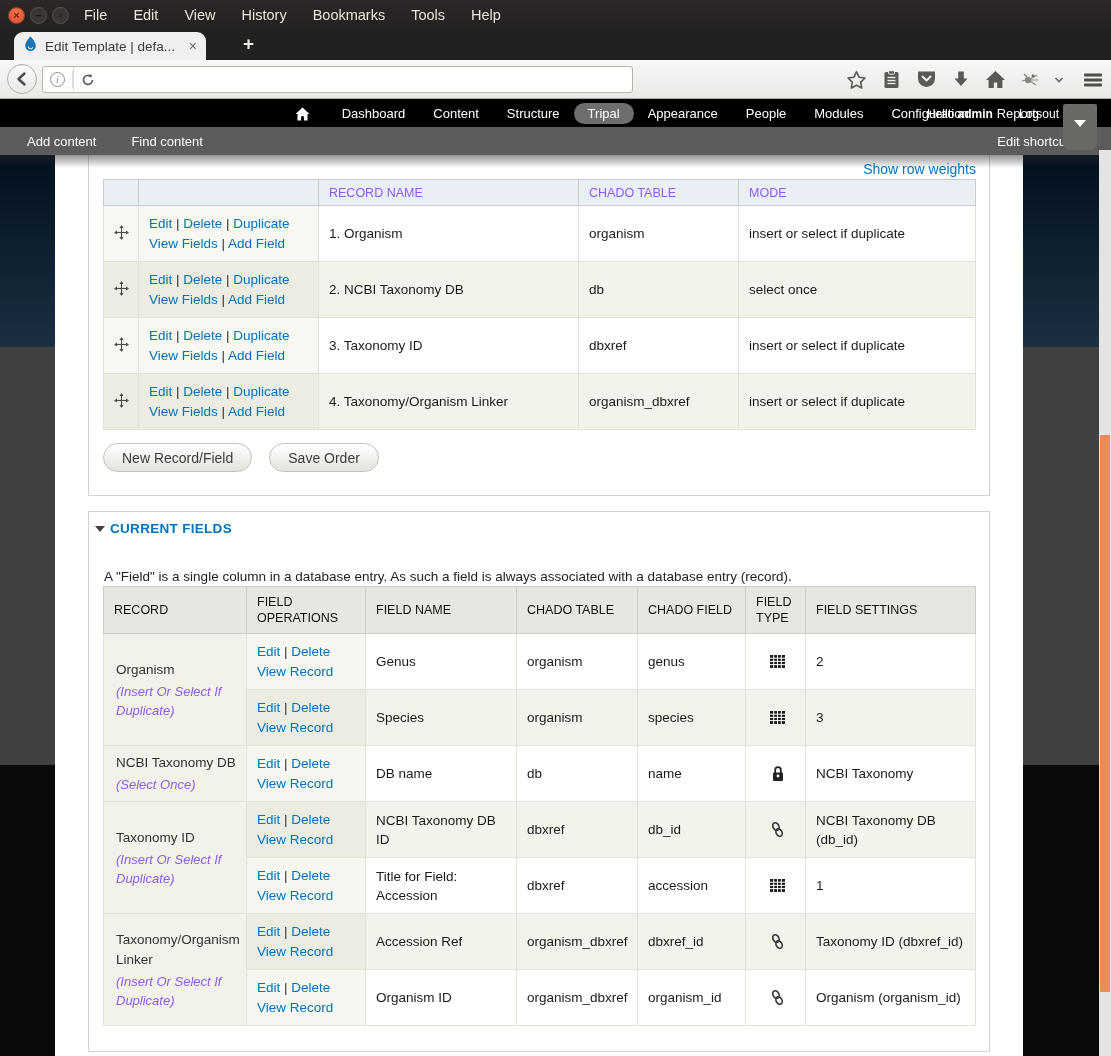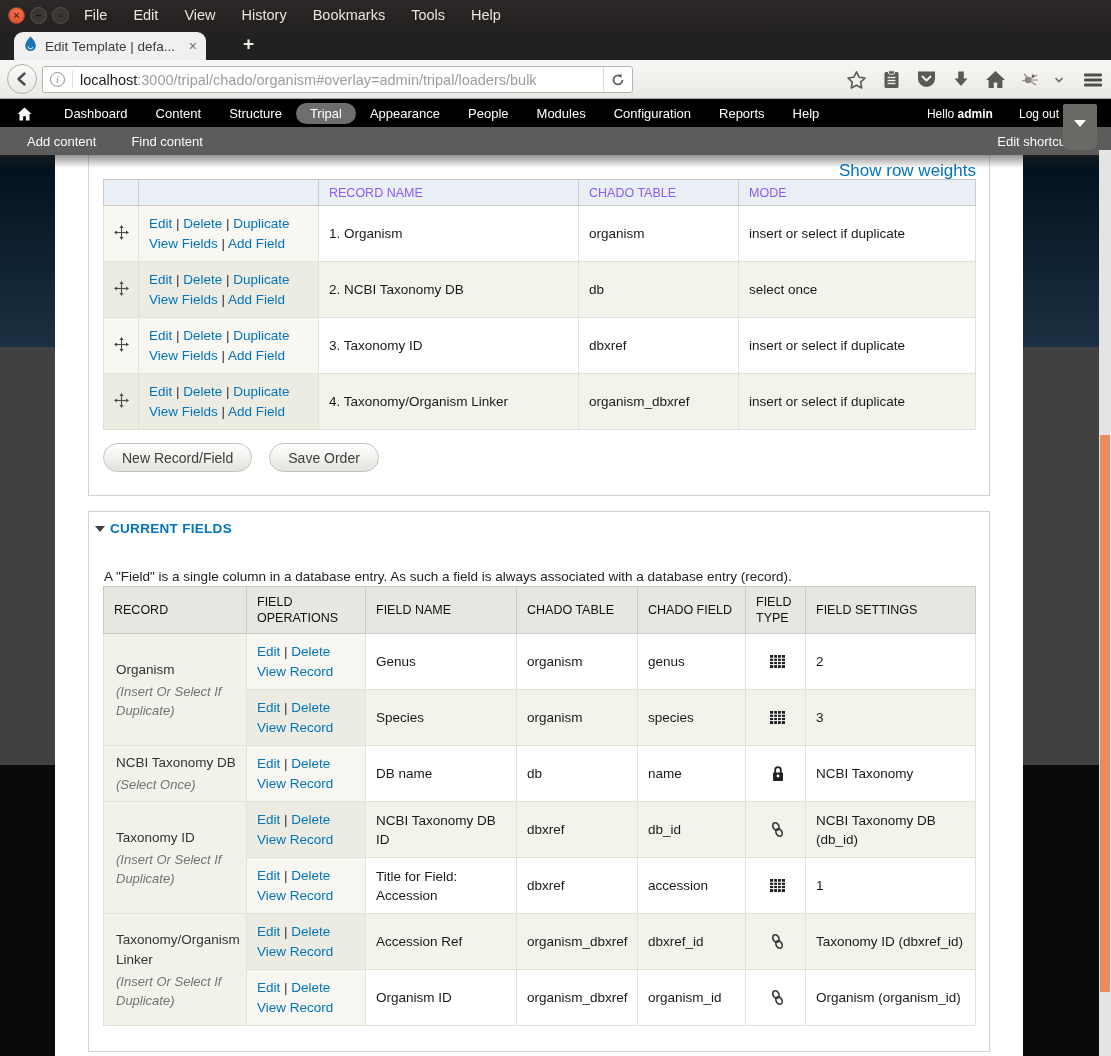--- a/index.html
+++ b/index.html
@@ -41,21 +41,21 @@
   .url-text { font-size:14.5px; margin-left:7px; white-space:nowrap; overflow:hidden; flex:1; color:#9c9c9c; }
   .url-text b { color:#1c1c1c; font-weight:normal; font-family:"Liberation Sans",sans-serif; }
   .reload-btn { flex:none; padding:0 7px; border-left:1px solid #dcdcda; height:100%; display:flex; align-items:center; cursor:pointer; }
   .search-field { position:absolute; left:645px; top:6px; width:190px; height:27px; background:#fff;
     border:1px solid #b7b4af; border-radius:3px; display:flex; align-items:center; }
   .search-text { font-size:13.5px; color:#4d4d4d; margin-left:5px; flex:1; white-space:nowrap; overflow:hidden; }
   .nav-icons { position:absolute; right:8px; top:6px; height:27px; display:flex; align-items:center; gap:15px; }
   .nav-icons .ni { display:flex; align-items:center; cursor:pointer; }
   
   .adminbar { position:absolute; top:100px; left:0; right:0; height:27px; background:#000;
-    display:flex; align-items:center; color:#fff; font-size:13px; }
+    display:flex; align-items:center; color:#fff; font-size:13px;justify-content:flex-end; }
   .adminbar .home { margin-left:17px; display:flex; }
   .admin-items { display:flex; margin-left:18px; }
   .admin-items span { padding:3px 14px; cursor:pointer; }
   .admin-items span.active { background:#6e6e6e; border-radius:20px; }
   .admin-right { position:absolute; right:52px; display:flex; gap:26px; font-size:12px; }
   .admin-right .bold { font-weight:bold; }
   .toggle-btn { position:absolute; right:14px; top:104px; width:34px; height:46px; background:#6b6966;
     border-radius:2px 2px 7px 7px; z-index:6; cursor:pointer; }
   .toggle-btn:after { content:""; position:absolute; left:11px; top:16px;
     border-left:6px solid transparent; border-right:6px solid transparent; border-top:7px solid #fff; }
@@ -68,21 +68,21 @@
   .bg-navy { position:absolute; top:155px; left:0; right:0; height:192px; background:linear-gradient(#02101d,#1b3042); }
   .bg-gray { position:absolute; top:347px; left:0; right:0; height:418px; background:#414141; }
   .bg-black { position:absolute; top:765px; left:0; right:0; height:291px; background:#0a0a0a; }
   .top-shadow { position:absolute; top:155px; left:0; right:12px; height:13px; z-index:4;
     background:linear-gradient(rgba(40,40,40,.5),rgba(40,40,40,0)); pointer-events:none; }
   
   .overlay { position:absolute; left:55px; top:155px; width:968px; height:901px; background:#fff; z-index:2; }
   .fs { position:absolute; left:33px; width:902px; border:1px solid #d2d2cf; background:#fff; }
   .fs1 { top:0; height:341px; border-top:none; }
   .fs2 { top:356px; height:541px; overflow:hidden; }
-  .srw { position:absolute; top:6px; right:13px; font-size:17px; color:#0074bd; cursor:pointer; }
+  .srw { position:absolute; top:6px; right:13px; font-size:14px; color:#0074bd; cursor:pointer; }
   .lnk { color:#0074bd; cursor:pointer; }
   .sep { color:#333; }
   table { border-collapse:collapse; table-layout:fixed; font-size:13.5px; color:#1a1a1a; }
   .table1 { position:absolute; left:14px; top:24px; width:872px; border:1px solid #bfbfba; }
   .table1 th { height:26px; background:#e9eff4; border:1px solid #c8cbce; font-weight:normal;
     font-size:12.5px; text-align:left; padding-left:10px; color:#8b5cf6; }
   .table1 td { border:1px solid #e2e2d9; height:56px; vertical-align:middle; padding-left:10px; }
   .table1 td.drag-cell, .table1 td.ops-cell { background:#f8f7f1; }
   .table1 tr.tint td { background:#f2f3eb; }
   .table1 tr.tint td.drag-cell, .table1 tr.tint td.ops-cell { background:#edece3; }
@@ -99,21 +99,21 @@
   .desc { position:absolute; top:57px; left:15px; font-size:13.5px; color:#222; }
   .table2 { position:absolute; left:14px; top:74px; width:872px; border:1px solid #bfbfba; }
   .table2 th { height:47px; background:#e7e6e1; border:1px solid #cbcac4; font-weight:normal;
     font-size:12.5px; text-align:left; padding-left:10px; color:#111; line-height:16px; }
   .table2 td { border:1px solid #e2e2d9; height:56px; vertical-align:middle; padding:6px 6px 6px 10px; line-height:19px; }
   .table2 td.ops2 { background:#f7f6f0; }
   .table2 tr.tint td { background:#f2f3eb; }
   .table2 tr.tint td.ops2 { background:#edece3; }
   .table2 td.record-cell { background:#f3f2ea !important; vertical-align:middle; padding-left:12px; }
   .rec-name { color:#333; line-height:20px; }
-  .rec-mode { color:#737373; font-style:italic; font-size:13px; line-height:19px; margin-top:2px; }
+  .rec-mode { color:#8b5cf6; font-style:italic; font-size:13px; line-height:19px; margin-top:2px; }
   .ftype-cell svg { display:block; margin:0 auto; }
   
   .scrollbar { position:absolute; right:0; top:150px; width:12px; height:906px; background:#e4e4e4; z-index:5; }
   .scroll-thumb { position:absolute; left:1px; top:285px; width:10px; height:557px; background:#e98a5f; border-radius:1px; }
 </style>
 </head>
 <body>
 
 <div class="page">
 
@@ -150,21 +150,20 @@
 
   <div class="navbar">
     <div class="back-btn">
       <svg width="16" height="16" viewBox="0 0 16 16">
           <path d="M10.5 2.5 L4.5 8 L10.5 13.5" fill="none" stroke="#4b4b4b" stroke-width="2.4" stroke-linecap="round" stroke-linejoin="round"></path>
         </svg>
     </div>
     <div class="url-field">
       <span class="info-icon">i</span>
       <span class="url-div"></span>
-      <span class="url-text"><b>localhost</b><span>:3000/tripal/chado/organism#overlay=admin/tripal/loaders/bulk</span></span>
       <span class="reload-btn">
         <svg width="14" height="14" viewBox="0 0 14 14">
             <path d="M11.5 7 a4.5 4.5 0 1 1 -1.4 -3.3" fill="none" stroke="#5e5e5e" stroke-width="1.7"></path>
             <path d="M10.5 0.8 L10.6 4.4 L7.2 3.4 z" fill="#5e5e5e"></path>
           </svg>
       </span>
     </div>
     <div class="nav-icons">
       <span class="ni">
         <svg width="21" height="20" viewBox="0 0 21 20">

